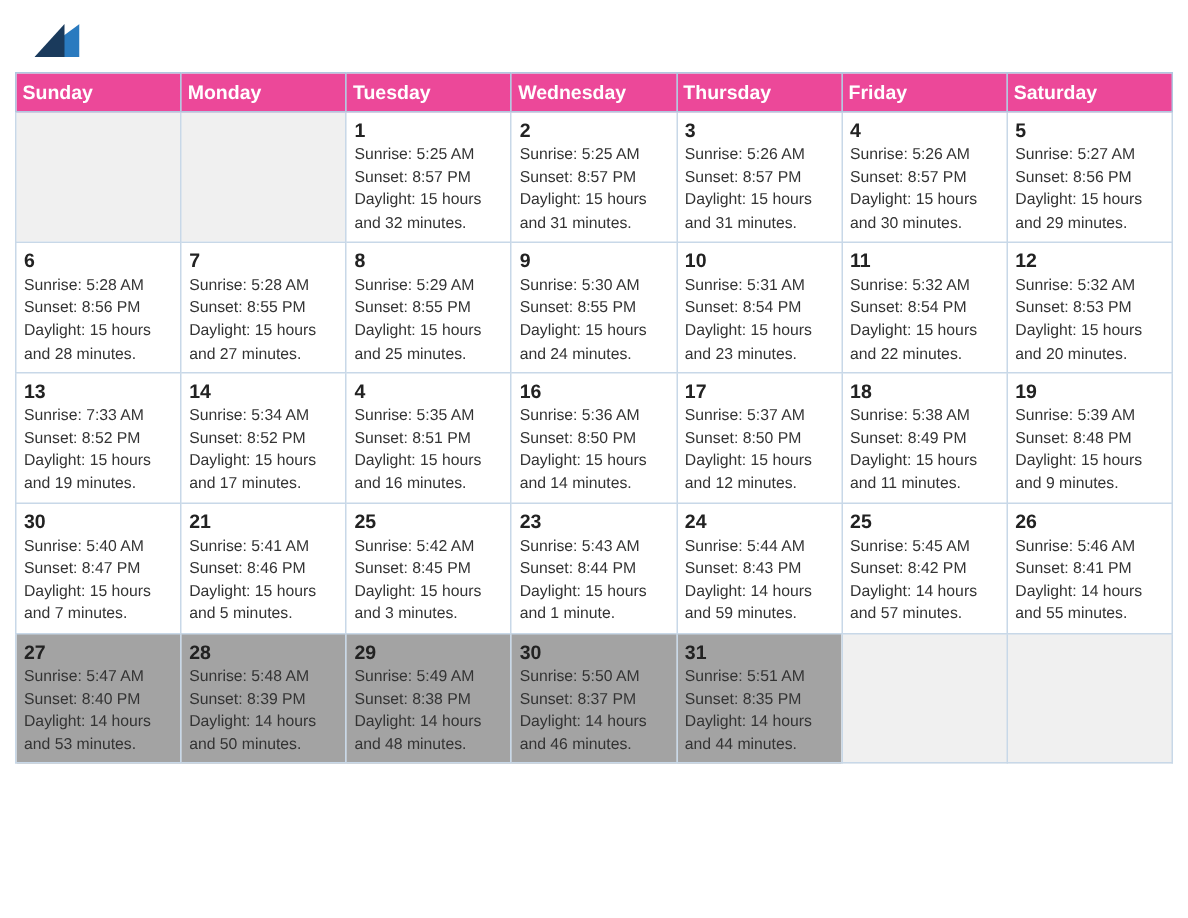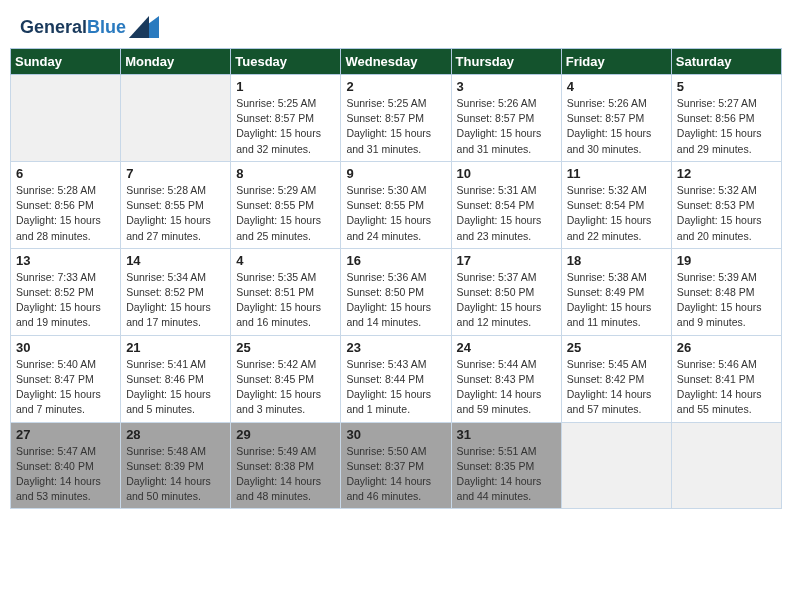--- a/index.html
+++ b/index.html
@@ -40,21 +40,21 @@
     .location-title {
       font-size: 15px;
       color: #333;
     }
     .calendar {
       width: 100%;
       border-collapse: collapse;
       margin-top: 6px;
     }
     .calendar th {
-      background: #14532d;
+      background: #ec4899;
       color: #fff;
       font-size: 13px;
       font-weight: bold;
       padding: 5px 4px;
       text-align: left;
       border: 1px solid #b0c8e0;
     }
     .calendar td {
       border: 1px solid #c8d8e8;
       vertical-align: top;
@@ -82,21 +82,20 @@
       background: #a3a3a3;
     }
   </style>
 </head>
 <body>
 
 <div class="header">
   <div class="logo">
     <div>
       <div style="display:flex;align-items:center;">
-        <span class="logo-text">General<span>Blue</span></span>
         <svg width="30" height="22" viewBox="0 0 30 22" style="margin-left:3px;margin-top:-2px;">
           <polygon points="0,22 30,0 30,22" fill="#2a7abf"></polygon>
           <polygon points="0,22 20,0 20,22" fill="#1a3a5c"></polygon>
         </svg>
       </div>
     </div>
   </div>
   <div class="title-block">
     <div class="month-title"></div>
     <div class="location-title"></div>

